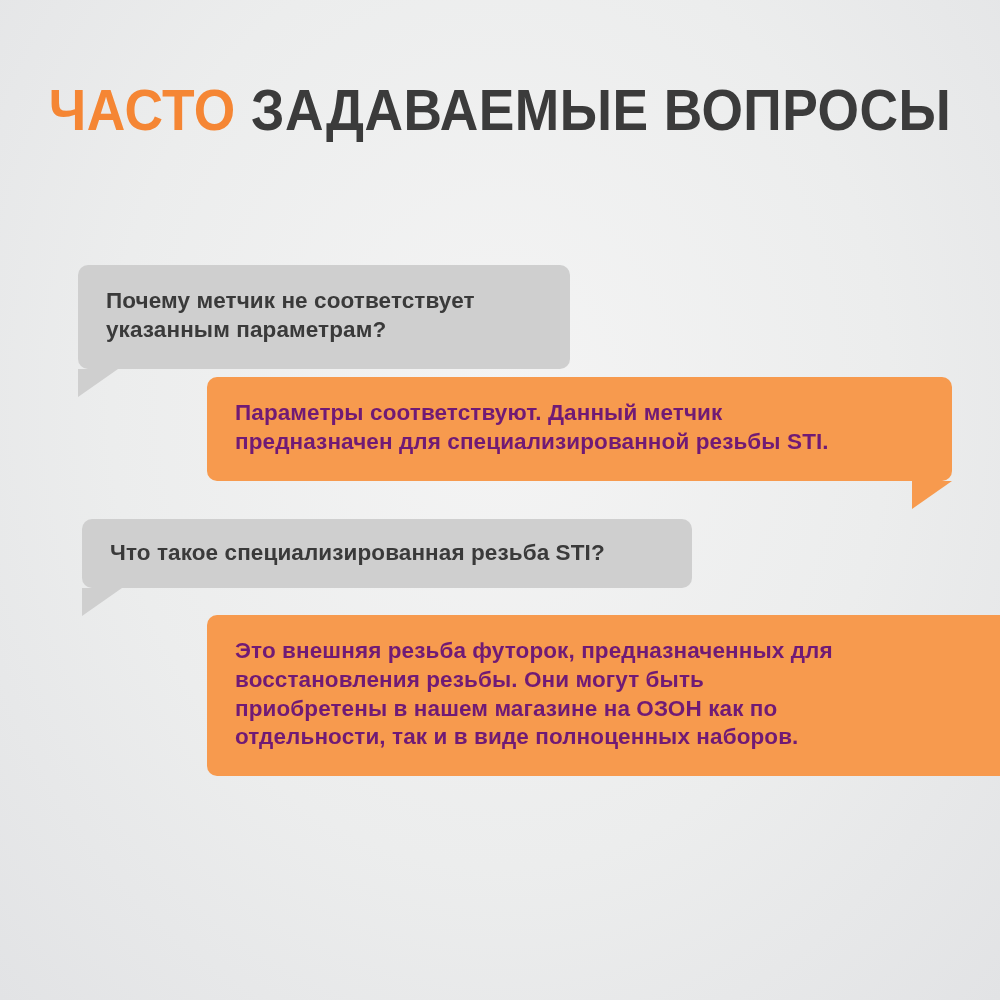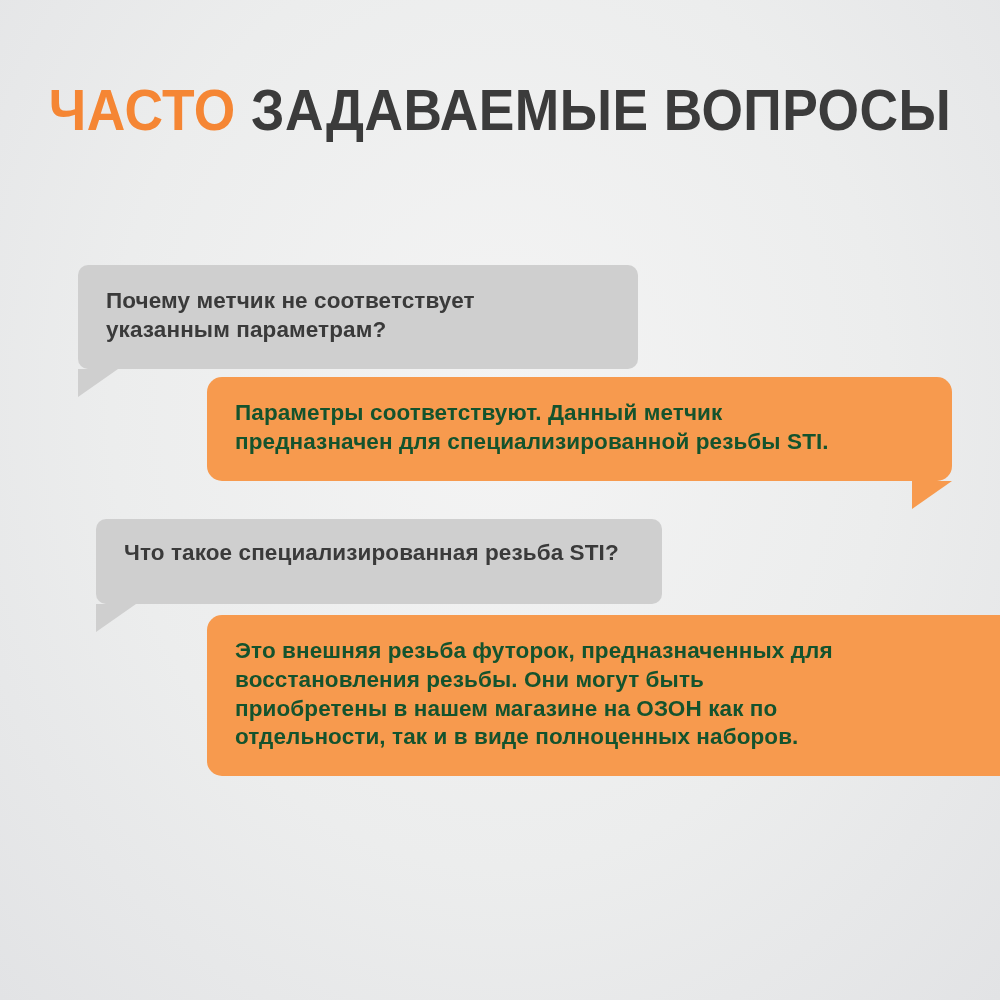--- a/index.html
+++ b/index.html
@@ -81,55 +81,55 @@
     width: 0;
     height: 0;
     border-style: solid;
     border-width: 28px 40px 0 0;
     border-color: #cfcfcf transparent transparent transparent;
   }
 
   
   .bubble.answer {
     background: #f79a4e;
-    border-radius: 15px;
-    color: #14532d;
+    border-radius: 10px;
+    color: #701a75;
   }
   .bubble.answer::after {
     content: "";
     position: absolute;
     right: 0;
     bottom: -28px;
     width: 0;
     height: 0;
     border-style: solid;
     border-width: 0 0 28px 40px;
     border-color: transparent transparent transparent #f79a4e;
   }
 
   
   #bubble-q1 {
     position: absolute;
     left: 78px;
     top: 10px;
-    width: 560px;
+    width: 492px;
   }
   #bubble-a1 {
     position: absolute;
     left: 207px;
     top: 122px;
     width: 745px;
   }
   #bubble-q2 {
     position: absolute;
-    left: 96px;
+    left: 82px;
     top: 264px;
-    width: 566px;
+    width: 610px;
     padding-top: 20px;
-    padding-bottom: 36px;
+    padding-bottom: 20px;
   }
   #bubble-a2 {
     position: absolute;
     left: 207px;
     top: 360px;
     width: 877px;
   }
 </style>
 </head>
 <body>

